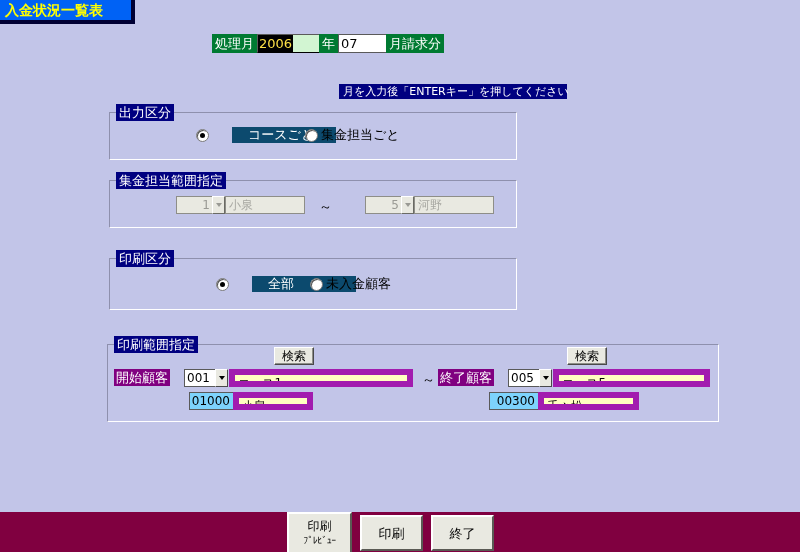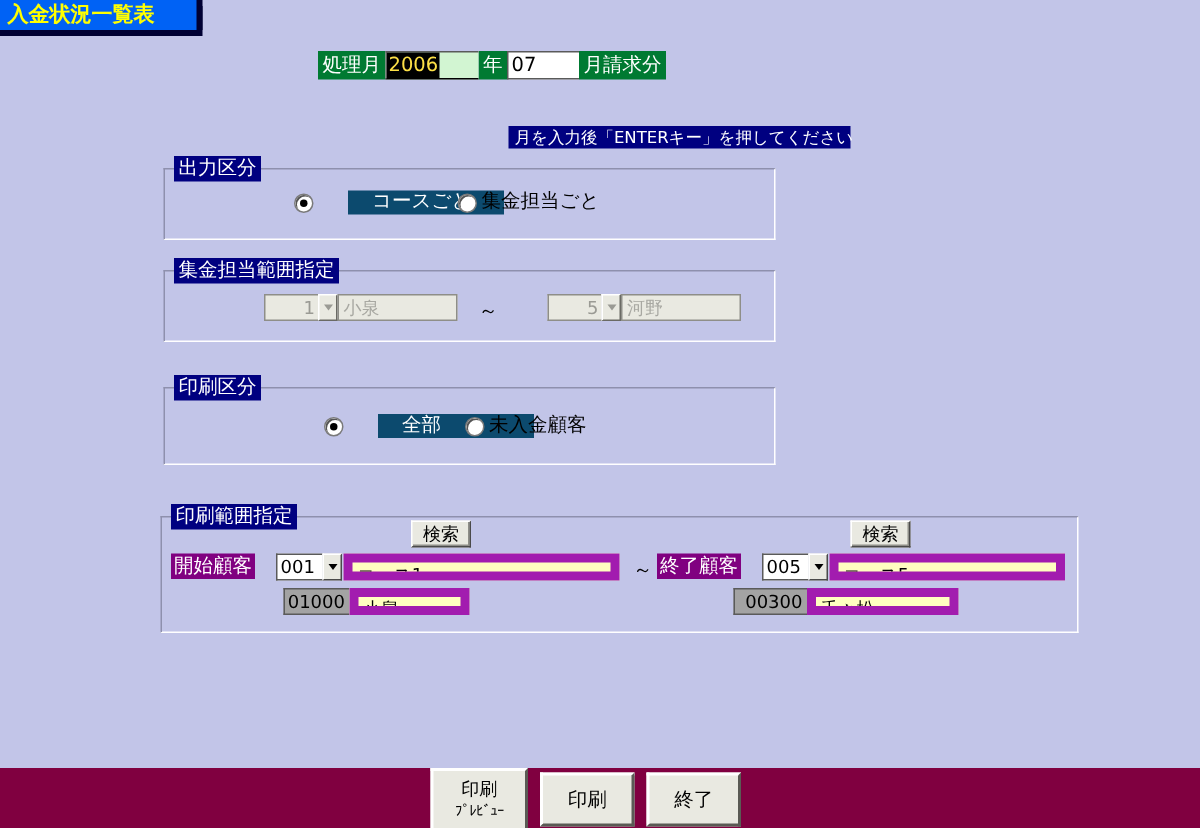--- a/index.html
+++ b/index.html
@@ -278,21 +278,21 @@
     font-size: 12px;
     line-height: 16px;
     height: 18px;
     padding-left: 3px;
     box-sizing: border-box;
     white-space: nowrap;
     overflow: hidden;
   }
   .num-field {
     position: absolute;
-    background: #a3a3a3;
+    background: #7dd3fc;
     border: 1px solid #5a5a5a;
     border-right: none;
     font-size: 12px;
     line-height: 16px;
     height: 18px;
     text-align: right;
     padding-right: 3px;
     box-sizing: border-box;
   }
 

